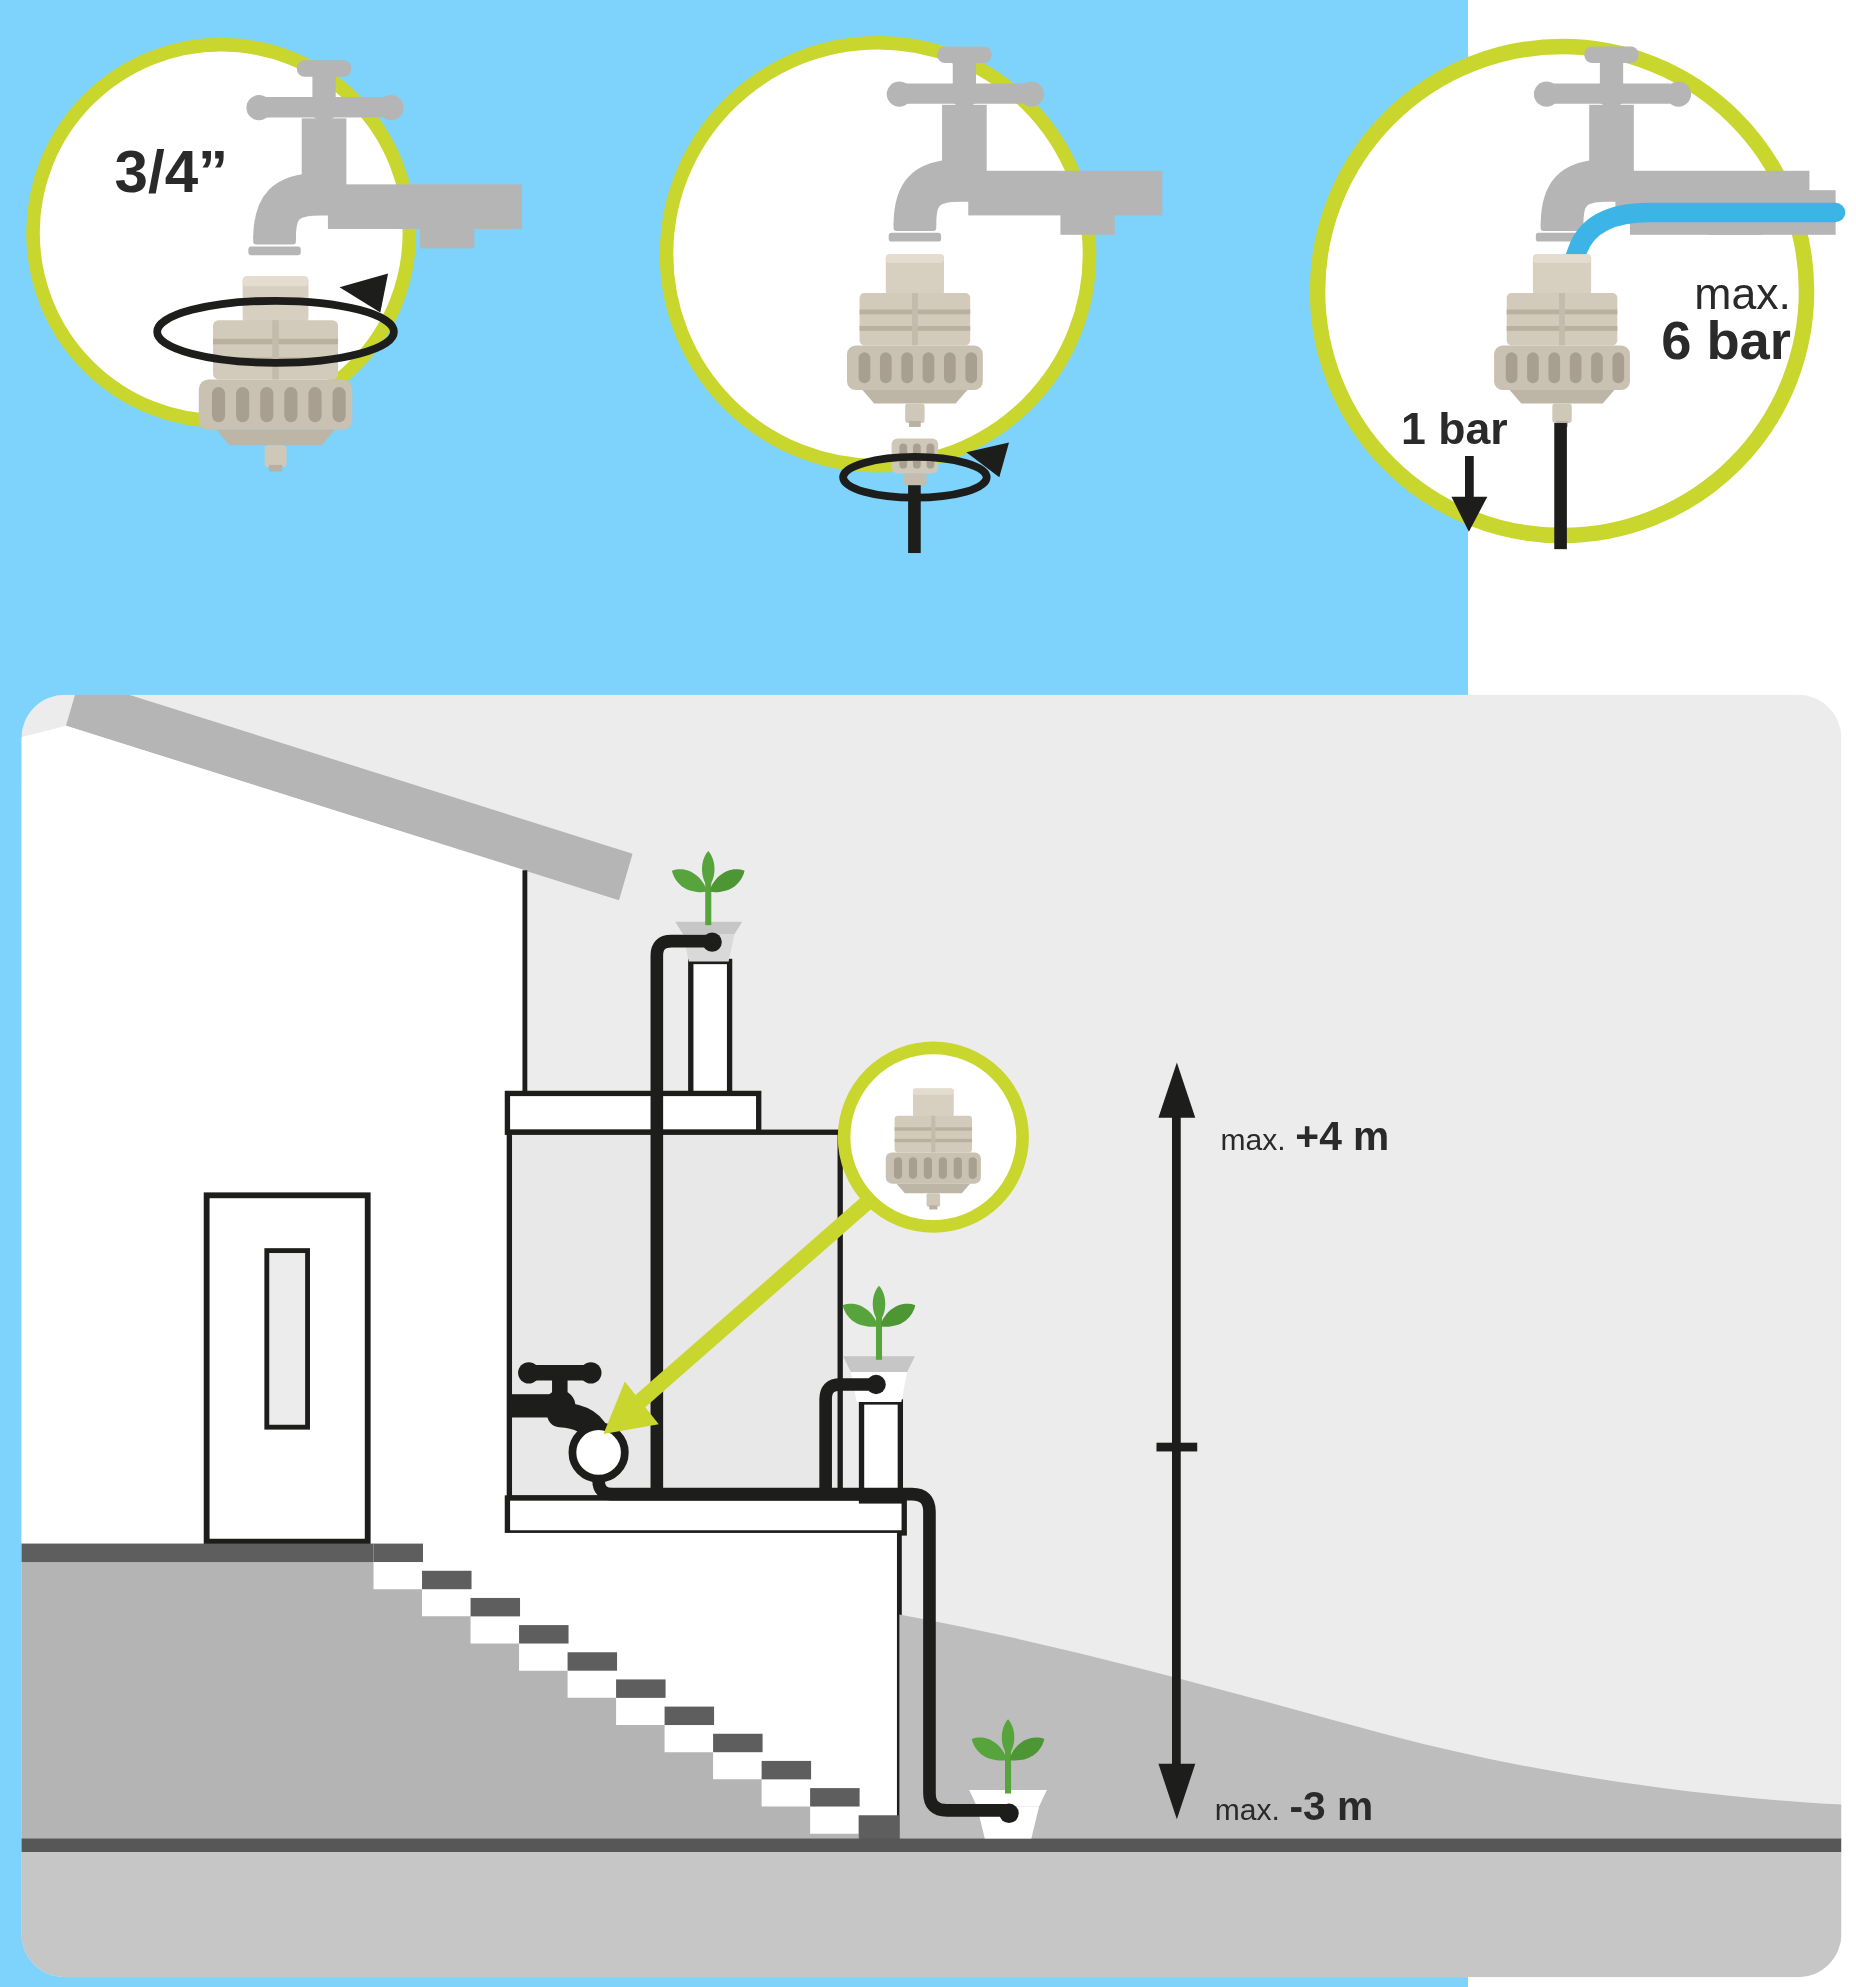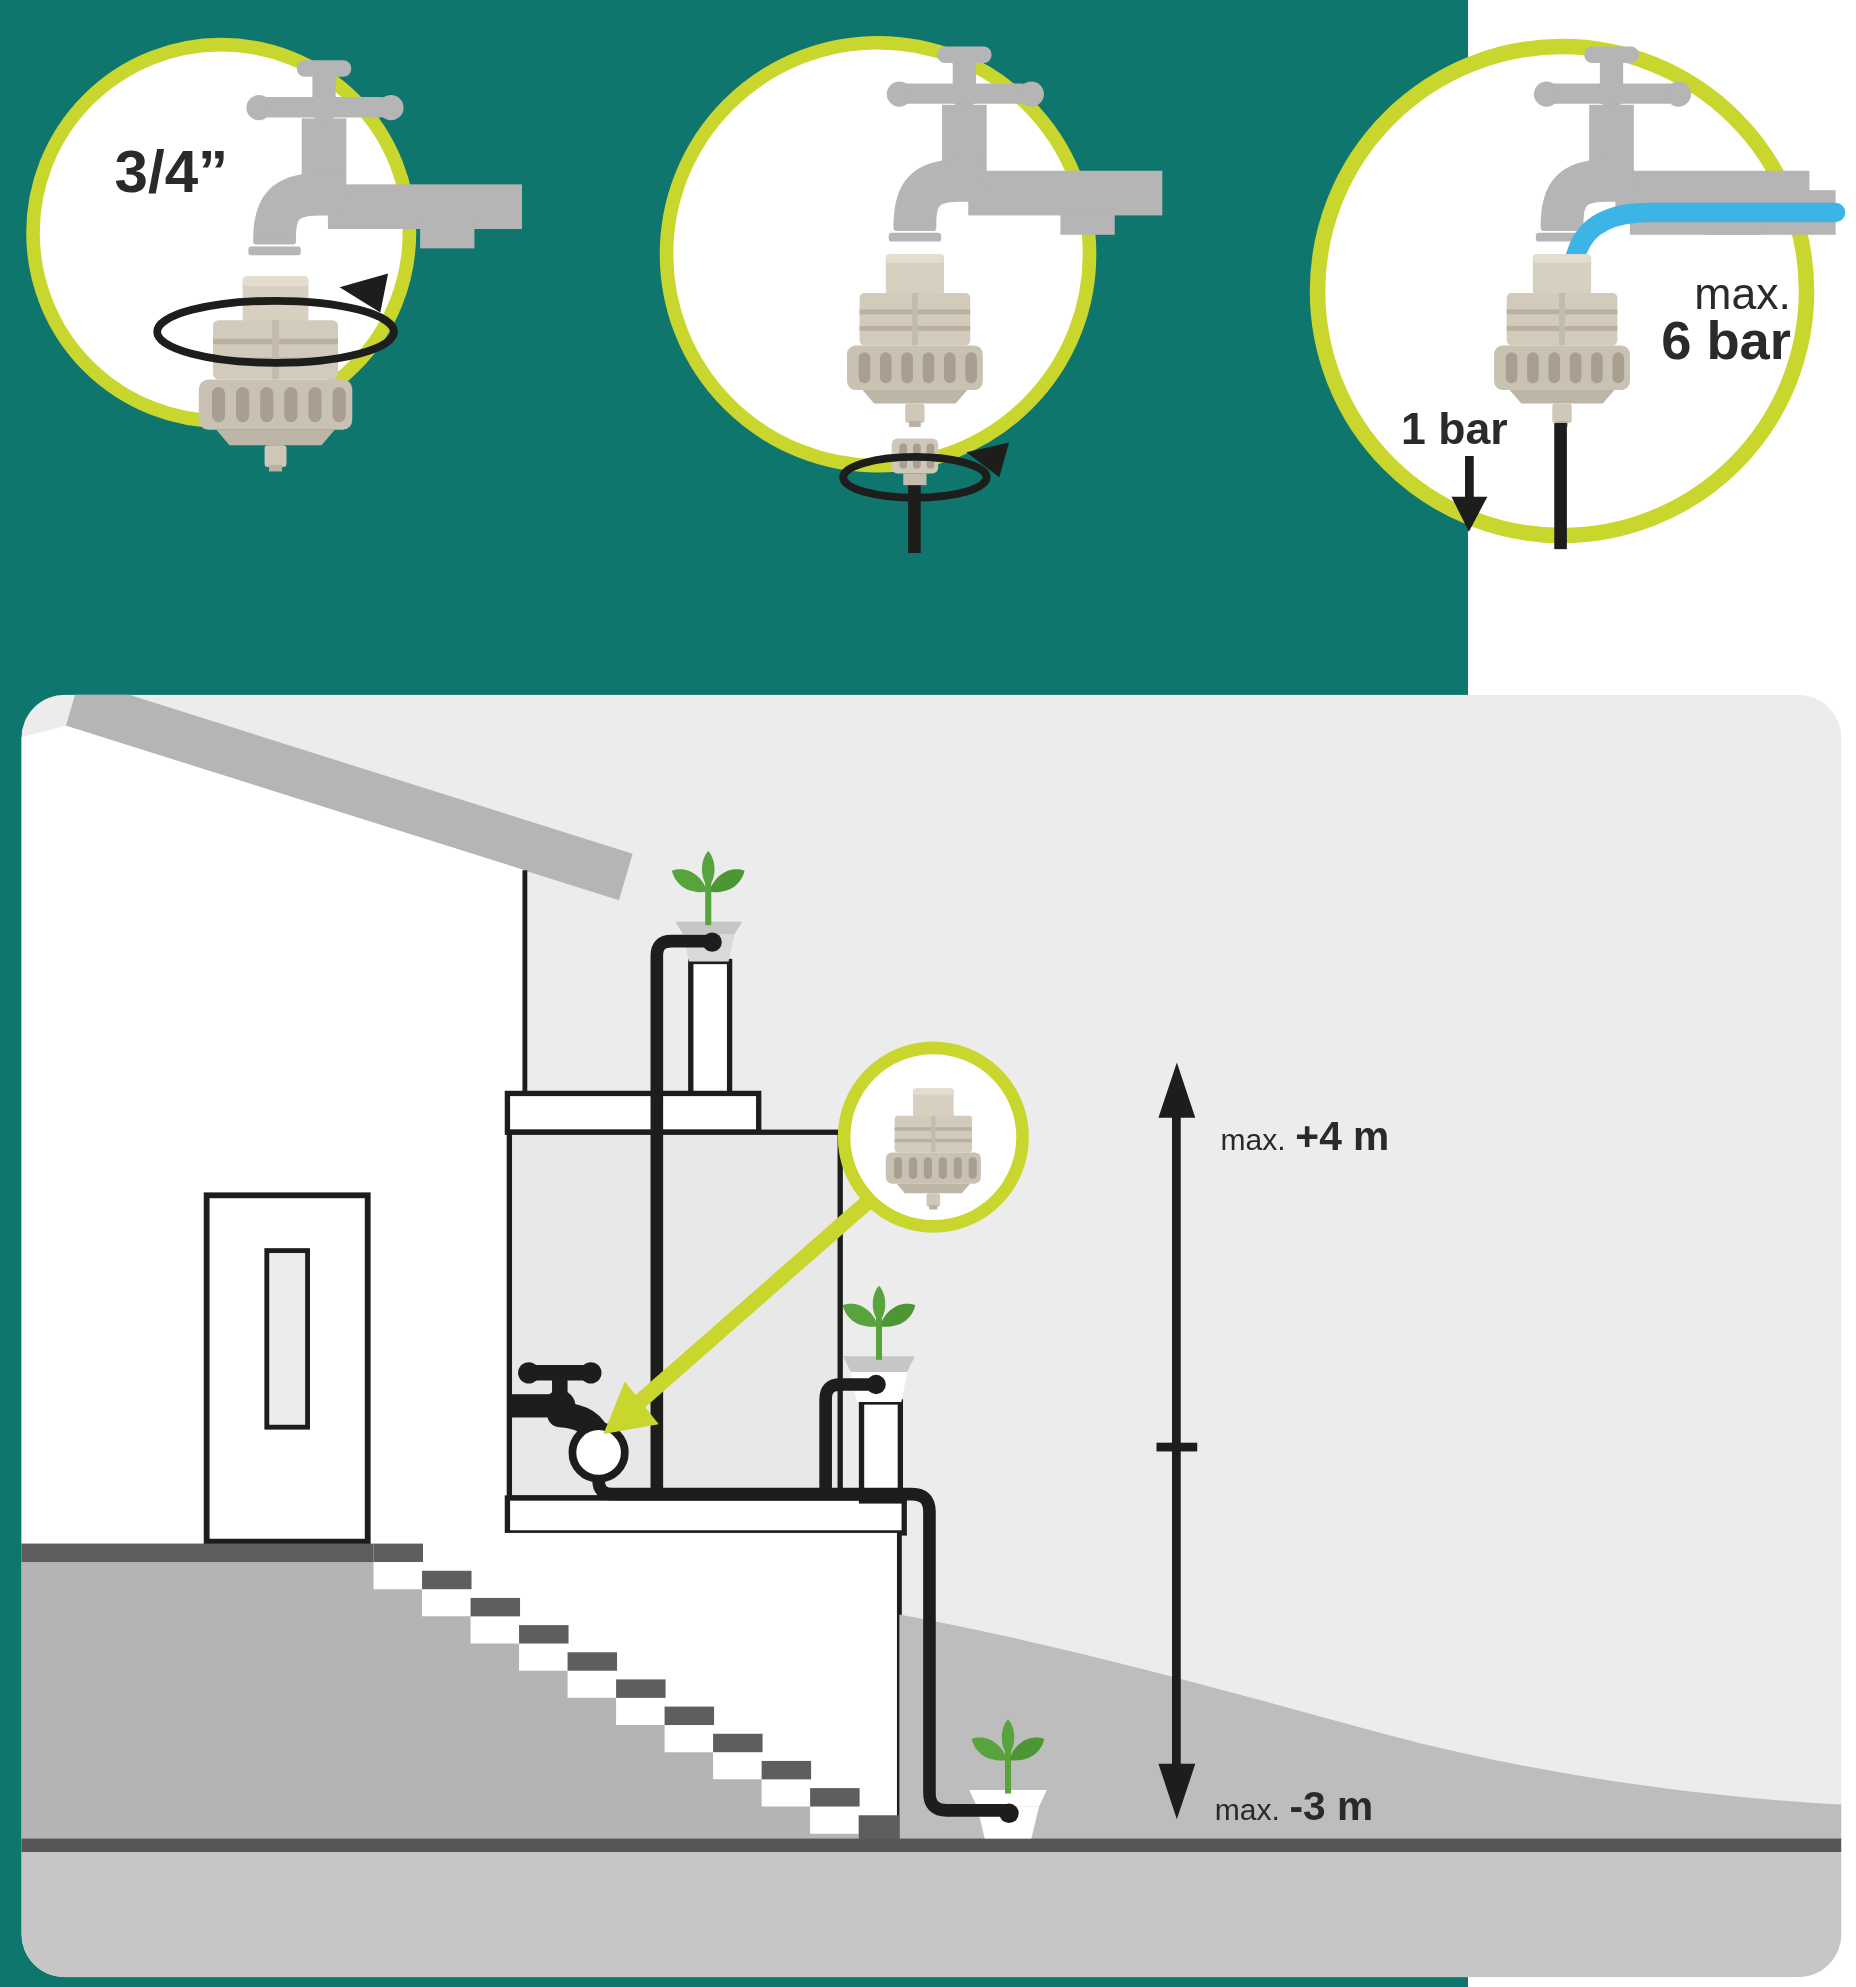--- a/index.html
+++ b/index.html
@@ -1,17 +1,17 @@
 <!DOCTYPE html>
 <html><head>
 <meta charset="utf-8">
 <style>
   html,body{margin:0;padding:0;background:#ffffff;}
   body{width:1856px;height:1987px;overflow:hidden;}
-  .page{position:relative;width:1468px;height:1987px;background:#0f766e;
+  .page{position:relative;width:1468px;height:1987px;background:#7dd3fc;
         font-family:"Liberation Sans",sans-serif;}
   svg text{fill:#2a2a2a;}
 </style>
 </head>
 <body>
 
 <div class="page">
 <svg width="1856" height="1987" viewBox="0 0 1913 2048" xmlns="http://www.w3.org/2000/svg">
 
   <defs>

